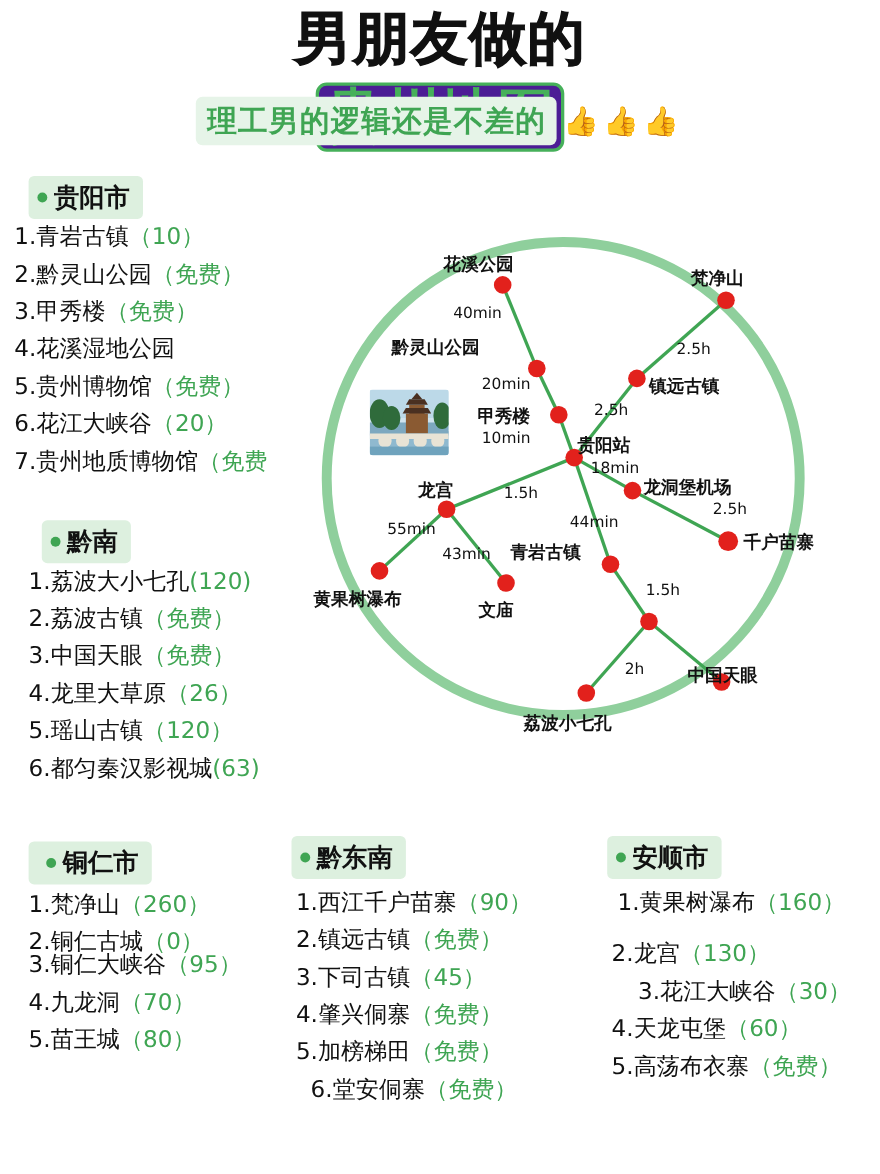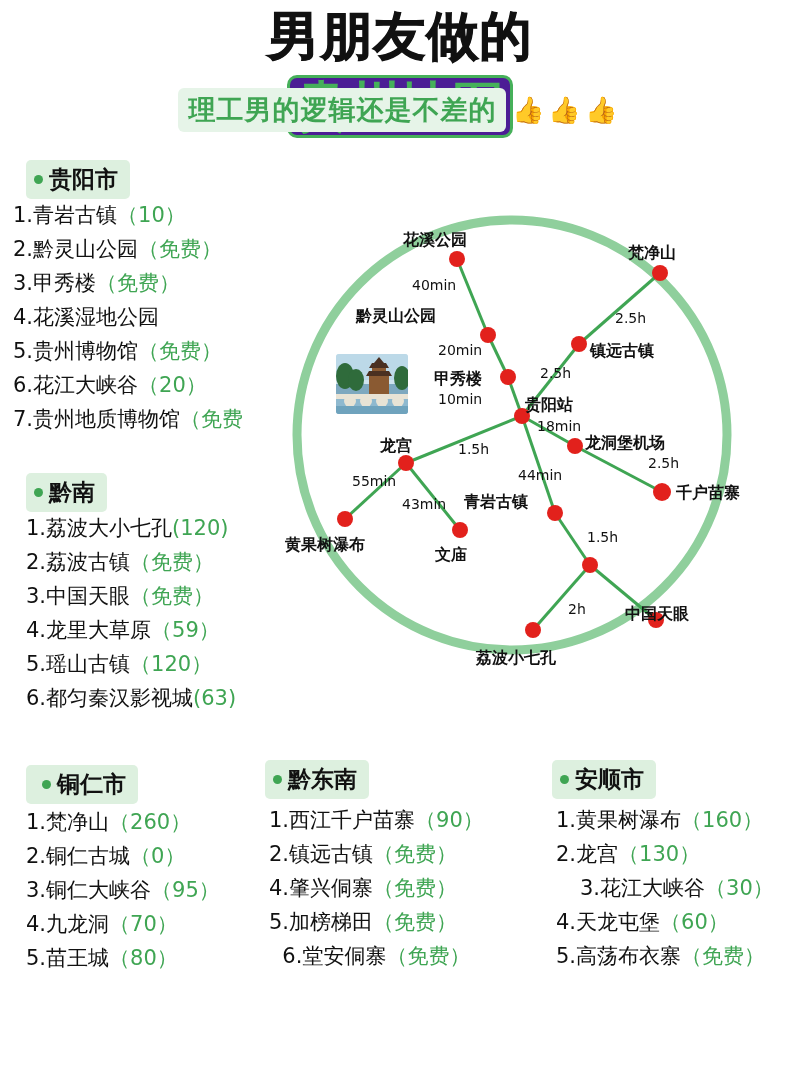--- a/index.html
+++ b/index.html
@@ -138,63 +138,64 @@
   <div class="list" style="left:13px; top:205px;">
     <div class="li"><span>1.</span><span>青岩古镇</span><span class="price">（10）</span></div>
     <div class="li"><span>2.</span><span>黔灵山公园</span><span class="price">（免费）</span></div>
     <div class="li"><span>3.</span><span>甲秀楼</span><span class="price">（免费）</span></div>
     <div class="li"><span>4.</span><span>花溪湿地公园</span><span class="price"></span></div>
     <div class="li"><span>5.</span><span>贵州博物馆</span><span class="price">（免费）</span></div>
     <div class="li"><span>6.</span><span>花江大峡谷</span><span class="price">（20）</span></div>
     <div class="li"><span>7.</span><span>贵州地质博物馆</span><span class="price">（免费</span></div>
   </div>
 
-  <div class="sec-head" style="left:26px; top:473px;">
+  <div class="sec-head" style="left:38px; top:473px;">
     <span class="dot"></span>
     <span>黔南</span>
   </div>
   <div class="list" style="left:26px; top:518px;">
     <div class="li"><span>1.</span><span>荔波大小七孔</span><span class="price">(120)</span></div>
     <div class="li"><span>2.</span><span>荔波古镇</span><span class="price">（免费）</span></div>
     <div class="li"><span>3.</span><span>中国天眼</span><span class="price">（免费）</span></div>
-    <div class="li"><span>4.</span><span>龙里大草原</span><span class="price">（59）</span></div>
+    <div class="li"><span>4.</span><span>龙里大草原</span><span class="price">（26）</span></div>
     <div class="li"><span>5.</span><span>瑶山古镇</span><span class="price">（120）</span></div>
     <div class="li"><span>6.</span><span>都匀秦汉影视城</span><span class="price">(63)</span></div>
   </div>
 
   <div class="sec-head" style="left:26px; top:765px;padding-left:16px;">
     <span class="dot"></span>
     <span>铜仁市</span>
   </div>
   <div class="col-list" style="left:26px; top:812px;">
     <div class="li" style="margin-bottom:13px;"><span>1.</span><span>梵净山</span><span class="price">（260）</span></div>
-    <div class="li" style="margin-bottom:13px;"><span>2.</span><span>铜仁古城</span><span class="price">（0）</span></div>
+    <div class="li" style=""><span>2.</span><span>铜仁古城</span><span class="price">（0）</span></div>
     <div class="li" style="margin-bottom:13px;"><span>3.</span><span>铜仁大峡谷</span><span class="price">（95）</span></div>
     <div class="li" style="margin-bottom:13px;"><span>4.</span><span>九龙洞</span><span class="price">（70）</span></div>
     <div class="li" style="margin-bottom:13px;"><span>5.</span><span>苗王城</span><span class="price">（80）</span></div>
   </div>
 
   <div class="sec-head" style="left:265px; top:760px;">
     <span class="dot"></span>
     <span>黔东南</span>
   </div>
   <div class="col-list" style="left:269px; top:810px;">
     <div class="li" style="margin-bottom:13px;"><span>1.</span><span>西江千户苗寨</span><span class="price">（90）</span></div>
     <div class="li" style="margin-bottom:13px;"><span>2.</span><span>镇远古镇</span><span class="price">（免费）</span></div>
+    <div class="li" style="margin-bottom:13px;"><span>3.</span><span>下司古镇</span><span class="price">（45）</span></div>
     <div class="li" style="margin-bottom:13px;"><span>4.</span><span>肇兴侗寨</span><span class="price">（免费）</span></div>
     <div class="li" style="margin-bottom:13px;"><span>5.</span><span>加榜梯田</span><span class="price">（免费）</span></div>
     <div class="li" style="margin-bottom:13px;text-align:center;"><span>6.</span><span>堂安侗寨</span><span class="price">（免费）</span></div>
   </div>
 
   <div class="sec-head" style="left:552px; top:760px;">
     <span class="dot"></span>
     <span>安顺市</span>
   </div>
   <div class="col-list" style="left:556px; top:810px;">
-    <div class="li" style="margin-bottom:13px;"><span>1.</span><span>黄果树瀑布</span><span class="price">（160）</span></div>
+    <div class="li" style="margin-bottom:26px;text-align:center;"><span>1.</span><span>黄果树瀑布</span><span class="price">（160）</span></div>
     <div class="li" style="margin-bottom:13px;"><span>2.</span><span>龙宫</span><span class="price">（130）</span></div>
     <div class="li" style="margin-bottom:13px;margin-left:24px;"><span>3.</span><span>花江大峡谷</span><span class="price">（30）</span></div>
     <div class="li" style="margin-bottom:13px;"><span>4.</span><span>天龙屯堡</span><span class="price">（60）</span></div>
     <div class="li" style="margin-bottom:13px;"><span>5.</span><span>高荡布衣寨</span><span class="price">（免费）</span></div>
   </div>
 
   <div id="map">
     <svg width="500" height="500">
       <circle cx="222" cy="230" r="215" fill="none" stroke="#8fcf9c" stroke-width="9"></circle>
       <g stroke="#3fa553" stroke-width="3" fill="none">

